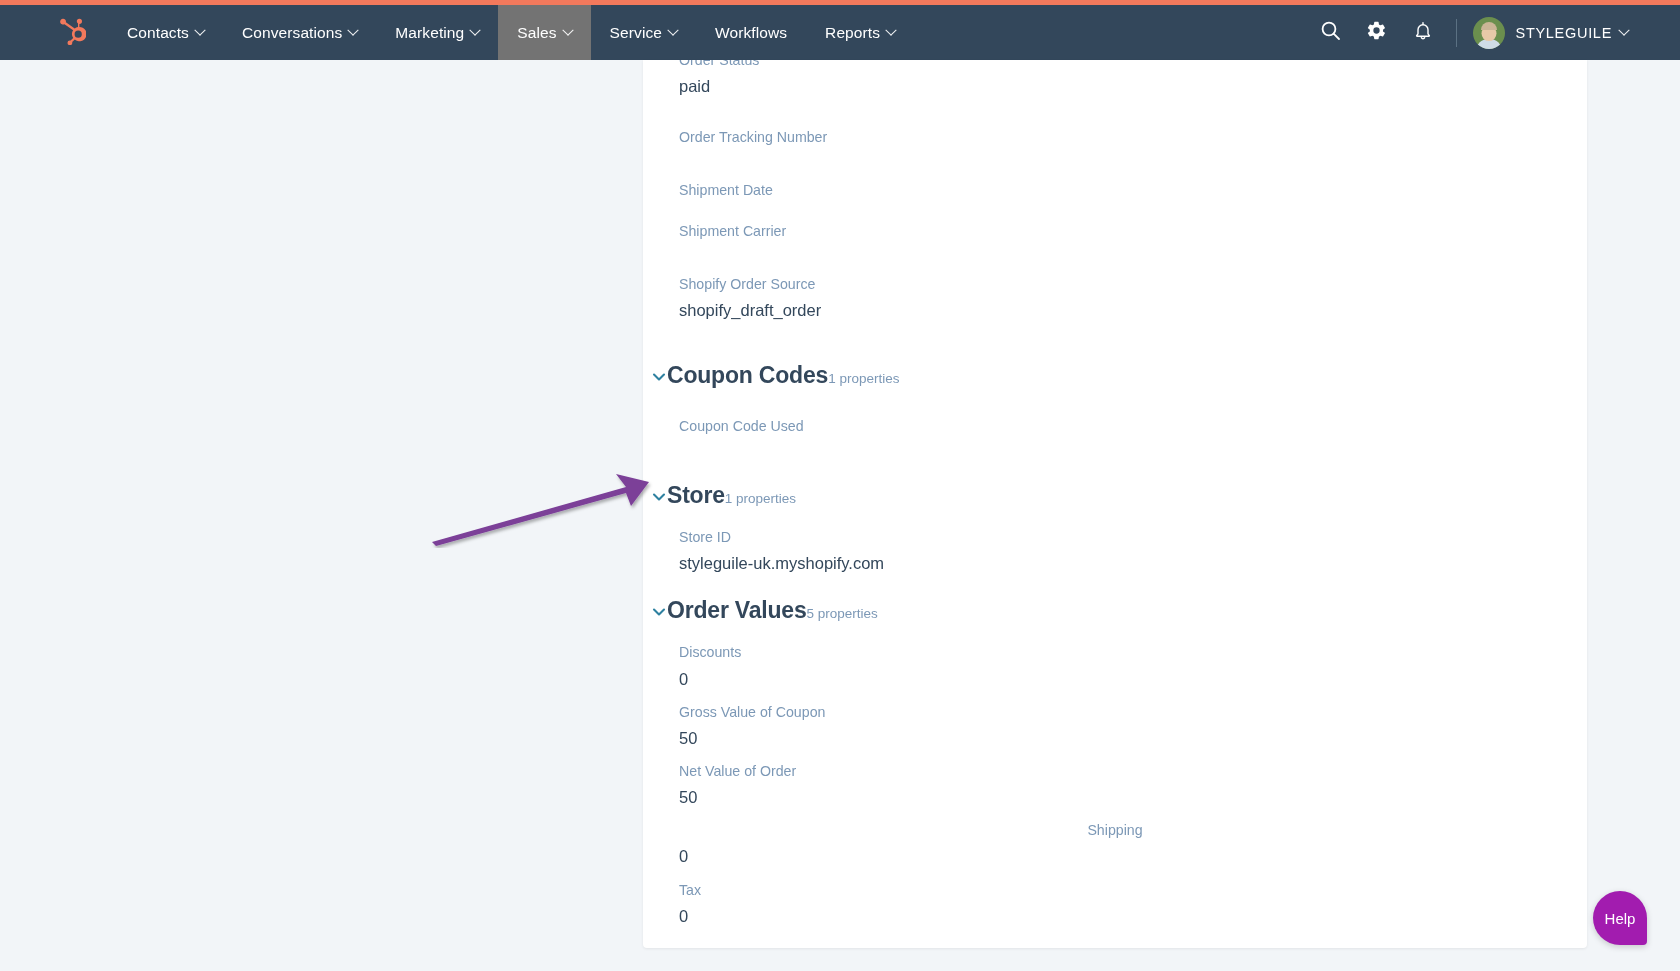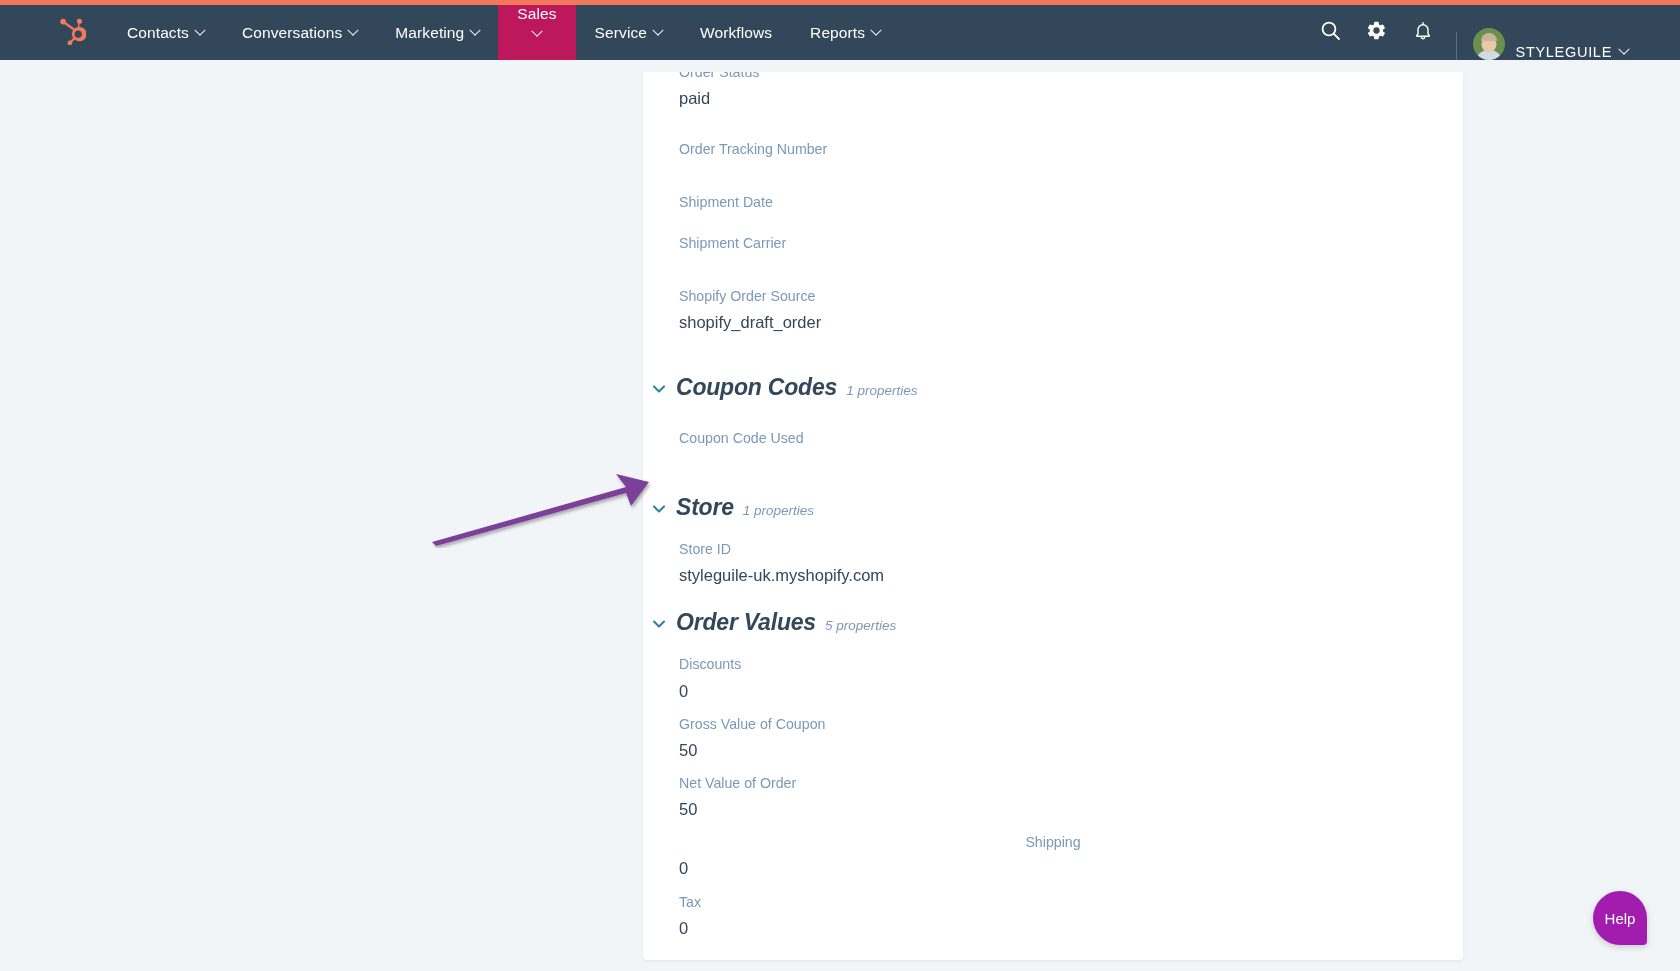--- a/index.html
+++ b/index.html
@@ -32,32 +32,32 @@
   .nav-items { display: flex; align-items: stretch; }
   .nav-item {
     display: flex; align-items: center; gap: 7px;
     padding: 0 19px;
     color: #ffffff;
     font-size: 15.5px;
     letter-spacing: .1px;
     cursor: pointer;
     white-space: nowrap;
   }
-  .nav-item.active { background: #be185d; flex-direction: column; }
+  .nav-item.active { background: #737373; }
   .caret {
     display: inline-block;
     width: 8px; height: 8px;
     border-right: 1.6px solid #ffffff;
     border-bottom: 1.6px solid #ffffff;
     transform: rotate(45deg) translate(-2px, -2px);
     opacity: .92;
   }
   .nav-right {
     margin-left: auto;
-    display: flex; align-items: flex-end;
+    display: flex; align-items: center;
     gap: 0px;
     padding-right: 52px;
   }
   .nav-icon-btn {
     width: 46px; height: 55px;
     display: flex; align-items: center; justify-content: center;
     cursor: pointer;
   }
   .nav-divider {
     width: 1px; height: 28px;
@@ -94,22 +94,22 @@
     color: #ffffff; font-size: 14.5px;
     letter-spacing: .7px;
     margin-left: 11px;
     display: flex; align-items: center; gap: 8px;
     cursor: pointer;
   }
 
   
   .card {
     position: absolute;
-    left: 643px; top: 72px;
-    width: 820px; height: 888px;
+    left: 643px; top: 60px;
+    width: 944px; height: 888px;
     background: #ffffff;
     border-radius: 0 0 4px 4px;
     box-shadow: 0 1px 3px rgba(0,0,0,.07);
     overflow: hidden;
   }
   .card-inner { padding: 0 36px; position: relative; }
 
   
   .prop { margin-bottom: 0; }
   .prop-label {
@@ -121,25 +121,24 @@
   .prop-value {
     color: #33475b;
     font-size: 16.5px;
     line-height: 1.4;
     padding-top: 5px;
   }
   .prop-empty { height: 18px; }
 
   
   .section-head {
-    display: flex; align-items: baseline; gap: 9px;
+    display: flex; align-items: baseline; 
     margin-top: 40px; margin-bottom: 6px;
     margin-left: -28px;
     cursor: pointer;
-    font-style: italic;
   }
   .chev {
     width: 16px; height: 16px;
     flex: none;
     position: relative; top: 2px;
   }
   .section-title {
     font-size: 23px;
     font-weight: bold;
     color: #33475b;

